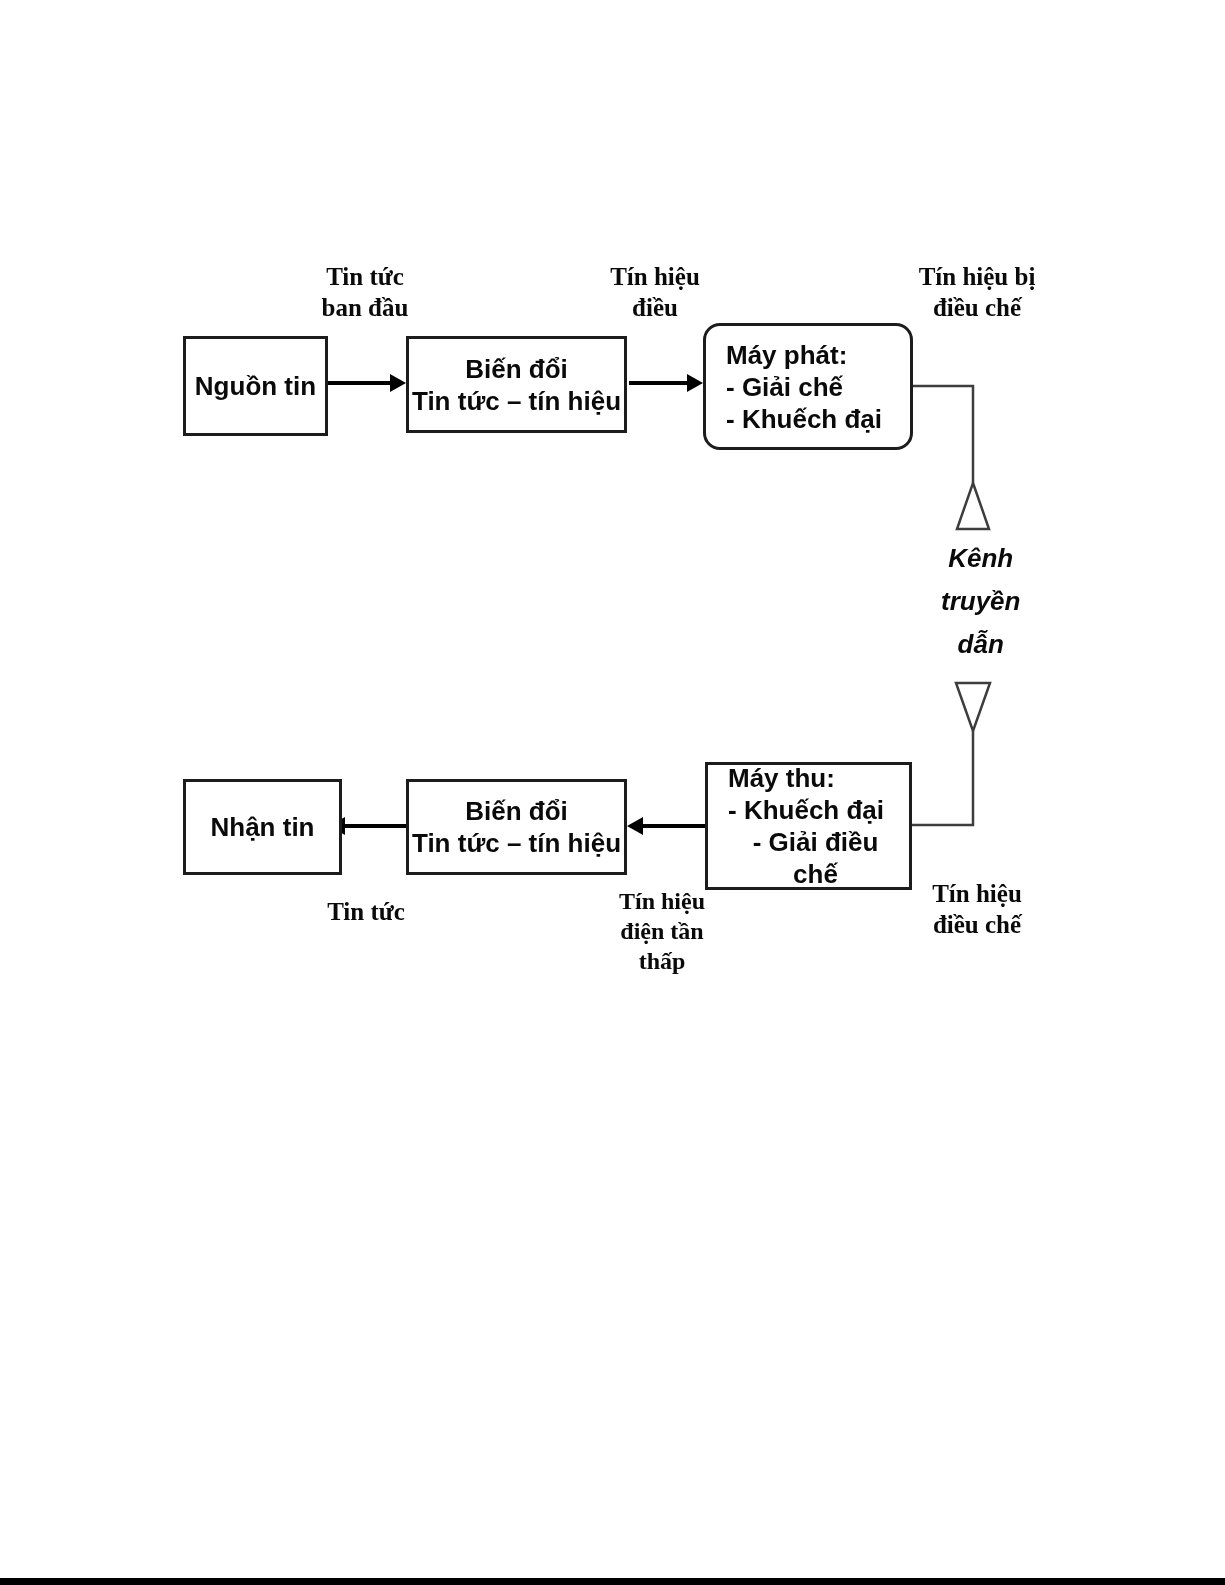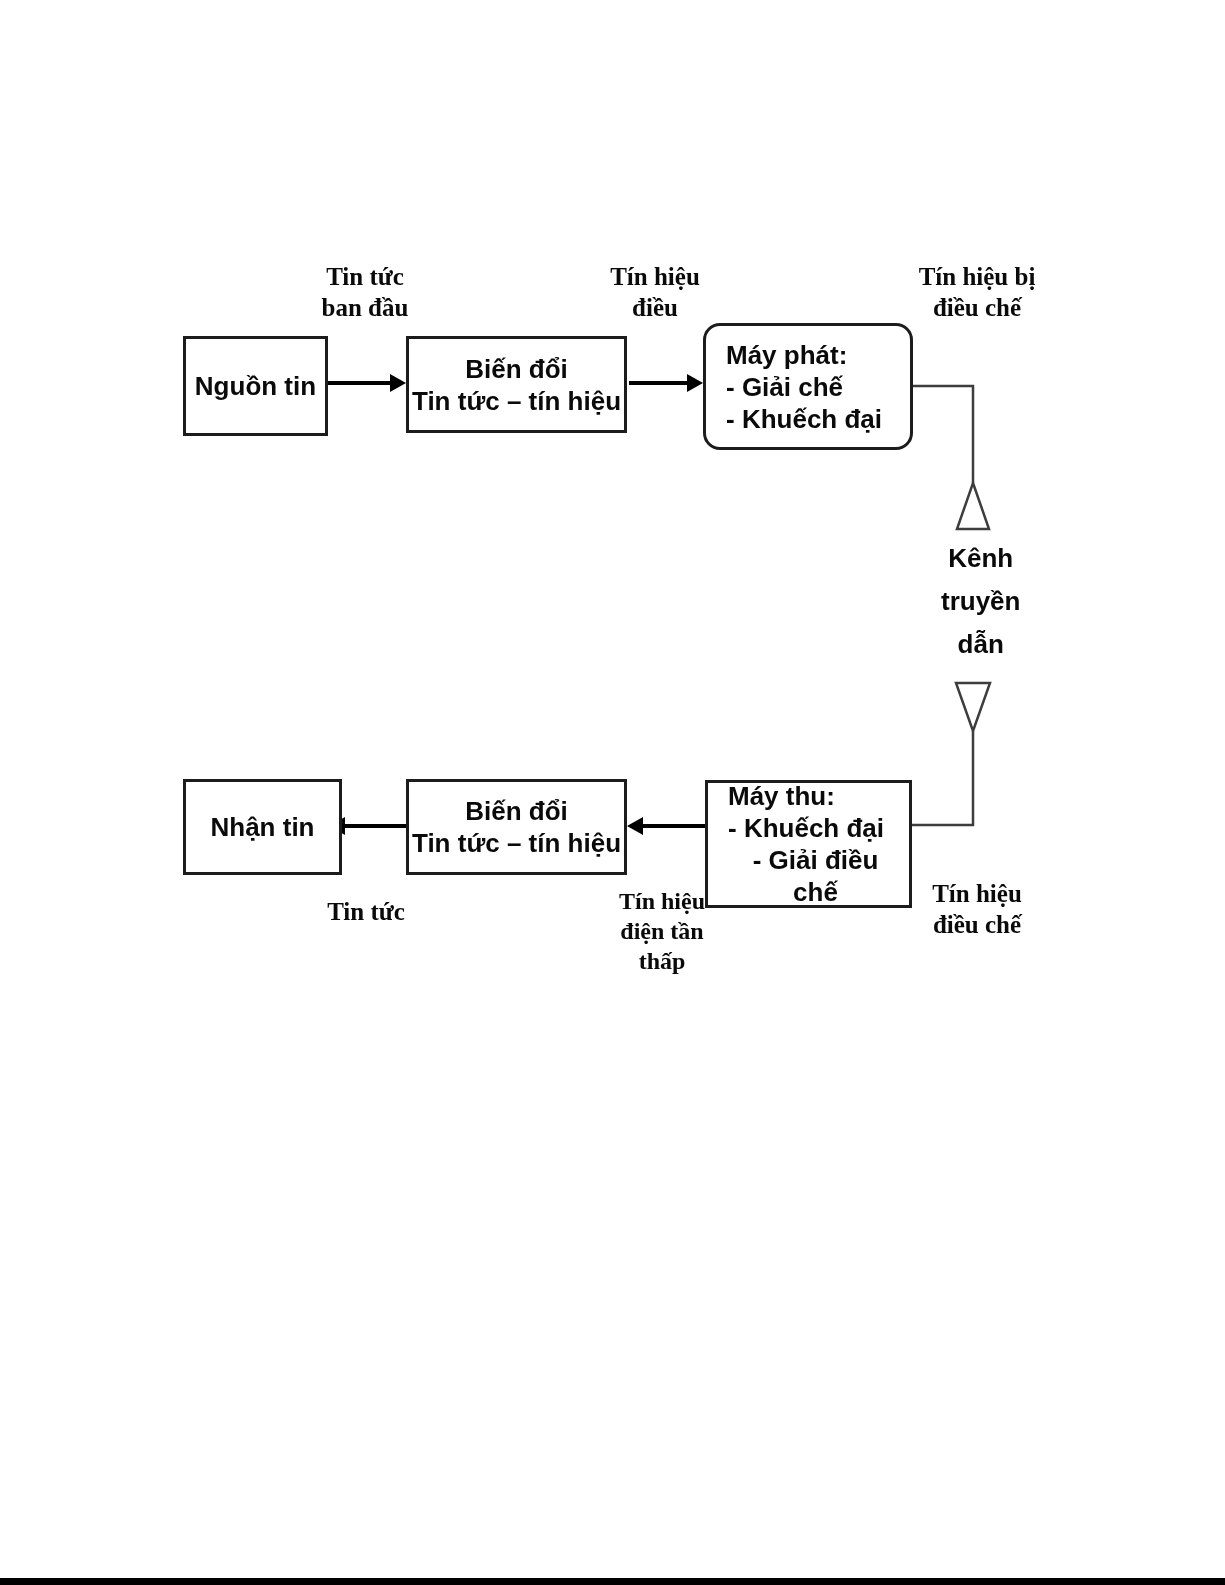--- a/index.html
+++ b/index.html
@@ -42,20 +42,21 @@
   .flow-label.size25 { font-size: 25px; line-height: 31px; }
   .flow-label.size24 { font-size: 24px; line-height: 30px; }
   .channel-label {
     position: absolute;
     color: #0a0a0a;
     font-family: "Liberation Sans", sans-serif;
     font-weight: bold;
     font-size: 26px;
     line-height: 43px;
     text-align: left;
+    font-style: italic;
   }
   .label-line { display: block; text-align: center; }
   svg.overlay {
     position: absolute;
     left: 0;
     top: 0;
     pointer-events: none;
   }
   .footer-bar {
     position: absolute;
@@ -119,21 +120,21 @@
 
   <div class="box centered" style="left:183px; top:779px; width:159px; height:96px;">
     <span class="label-line">Nhận tin</span>
   </div>
 
   <div class="box centered" style="left:406px; top:779px; width:221px; height:96px;">
     <span class="label-line">Biến đổi</span>
     <span class="label-line">Tin tức – tín hiệu</span>
   </div>
 
-  <div class="box listy" style="left:705px; top:762px; width:207px; height:128px;margin-top:18px;">
+  <div class="box listy" style="left:705px; top:762px; width:207px; height:128px;">
     <span class="label-line">Máy thu:</span>
     <span class="label-line">- Khuếch đại</span>
     <span class="label-line">- Giải điều chế</span>
   </div>
 
   <div class="flow-label size25" style="left:265px; top:261px;">
     <span class="label-line">Tin tức</span>
     <span class="label-line">ban đầu</span>
   </div>
 

